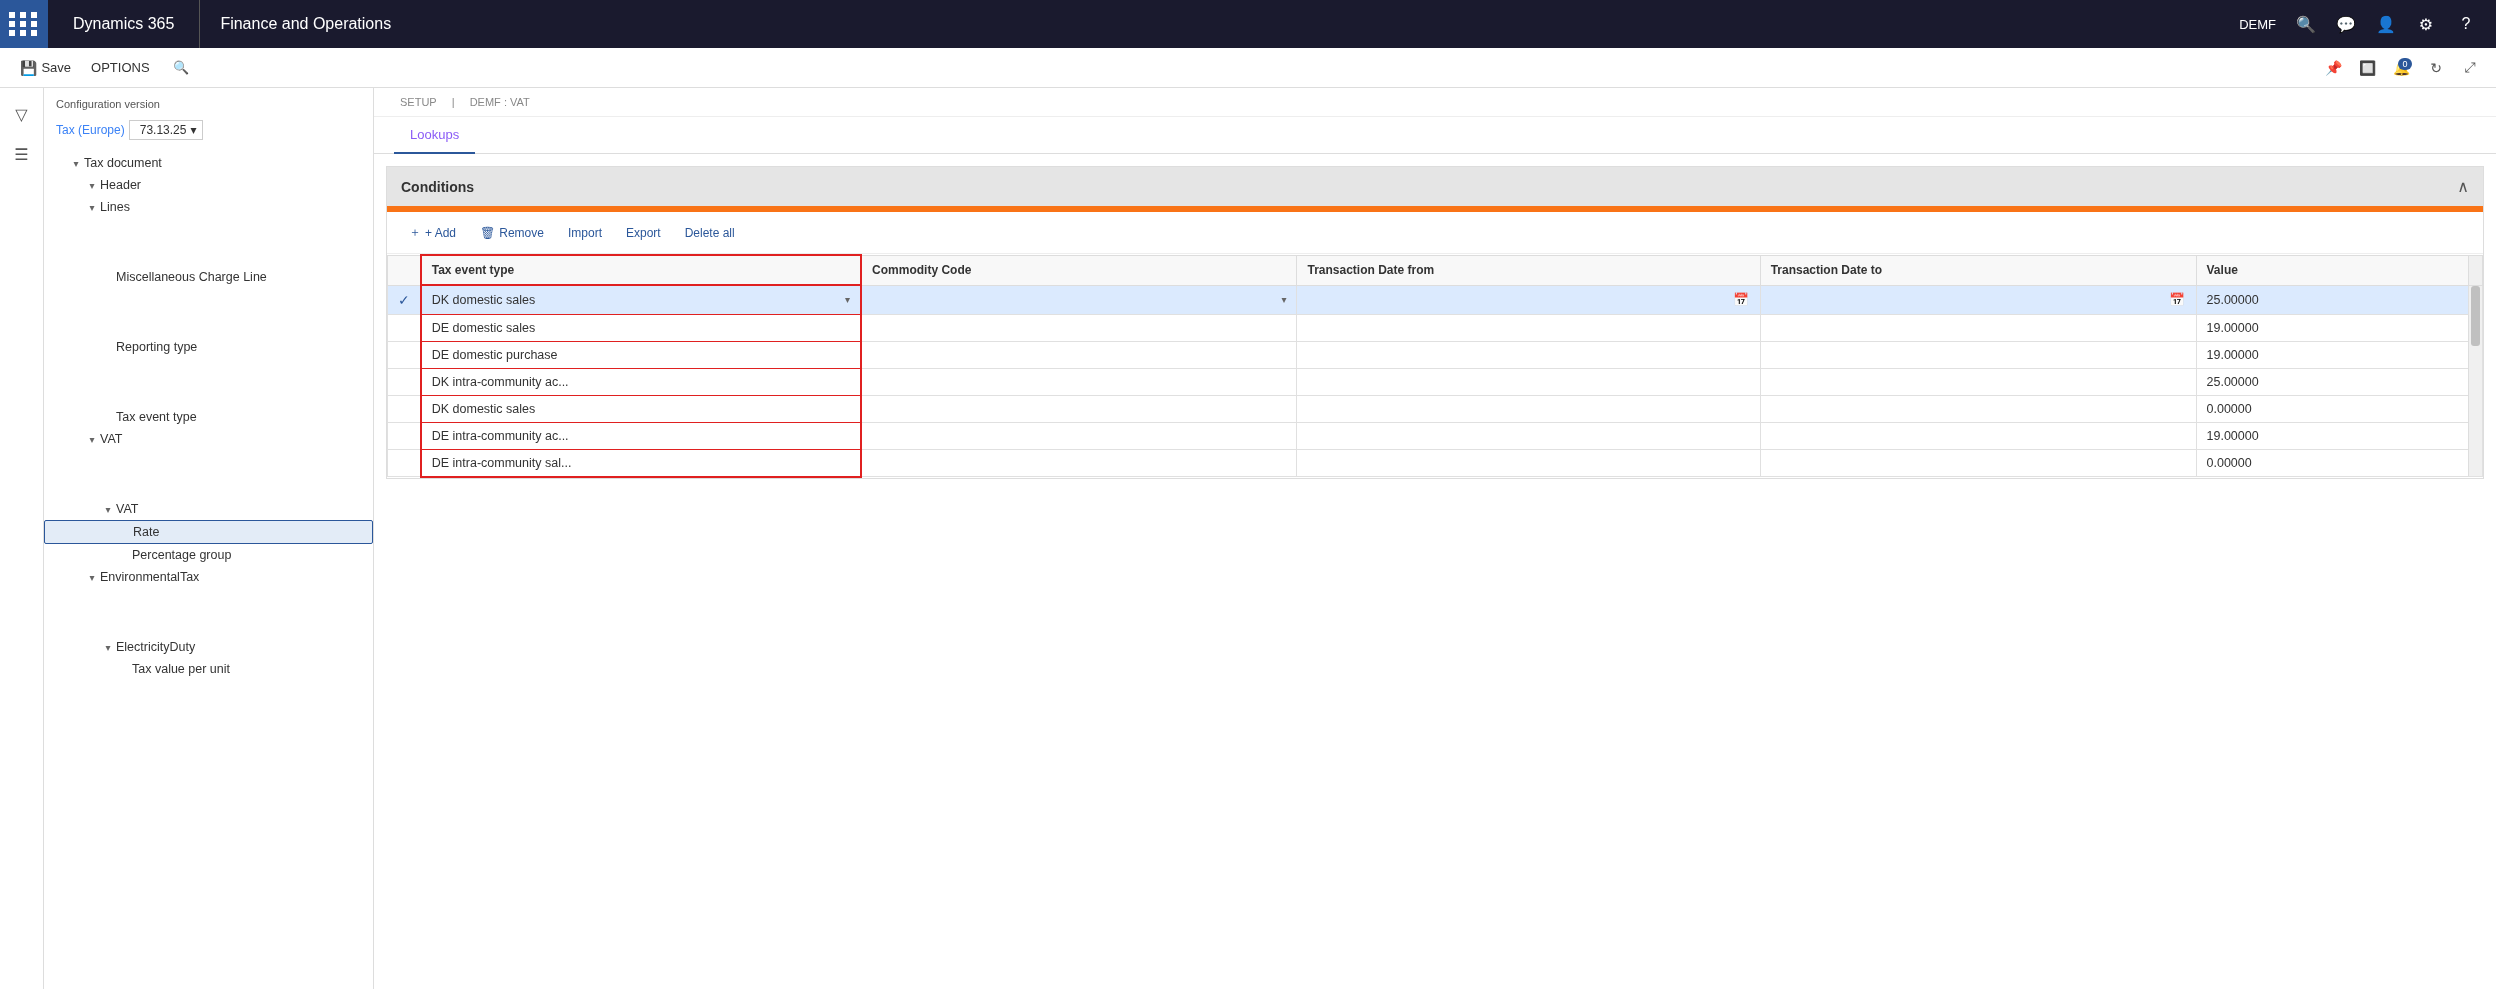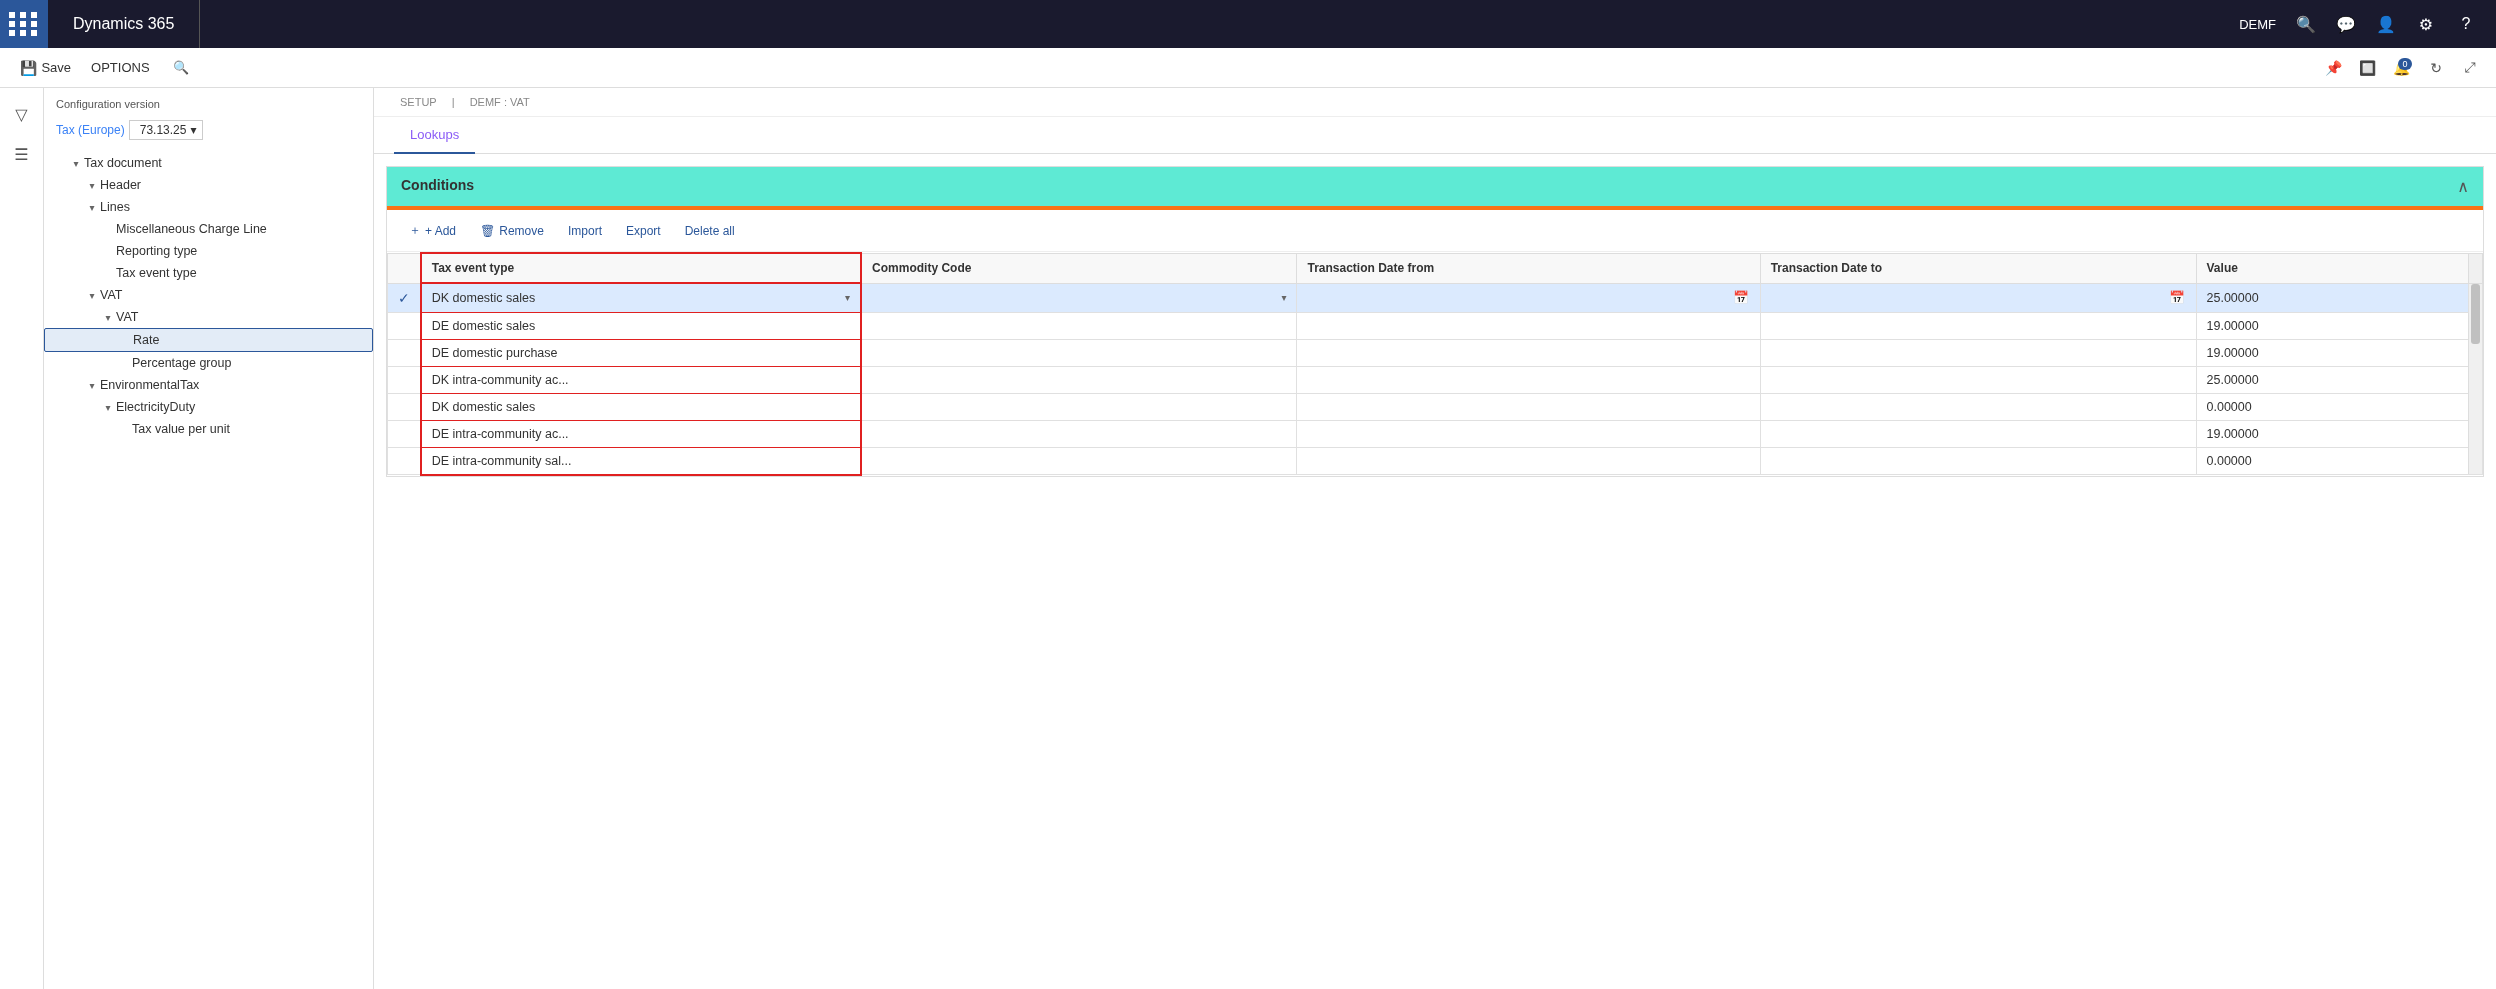--- a/index.html
+++ b/index.html
@@ -217,21 +217,21 @@
       color: #333;
       position: relative;
     }
     .tree-item.selected-highlight {
       background: #e3ecf7;
       border: 1.5px solid #2b579a;
       border-radius: 2px;
     }
     .tree-indent-1 { padding-left: 24px; }
     .tree-indent-2 { padding-left: 40px; }
-    .tree-indent-3 { padding-left: 56px; }
+    .tree-indent-3 { padding-left: 56px; margin-top: 48px; }
     .tree-indent-4 { padding-left: 72px; }
     .tree-toggle {
       width: 16px;
       height: 16px;
       display: flex;
       align-items: center;
       justify-content: center;
       font-size: 10px;
       color: #666;
       flex-shrink: 0;
@@ -283,24 +283,25 @@
     }
 
     
     .conditions-panel {
       background: white;
       margin: 12px;
       border: 1px solid #ddd;
     }
     .conditions-header {
       display: flex;
+      align-items: center;
       justify-content: space-between;
       padding: 10px 14px;
-      border-bottom: 4px solid #f97316;
-      background: #5eead4;
+      border-bottom: 6px solid #f97316;
+      background: #e5e5e5;
     }
     .conditions-title {
       font-size: 14px;
       font-weight: 600;
       color: #333;
     }
     .conditions-collapse {
       cursor: pointer;
       font-size: 16px;
       color: #555;
@@ -423,20 +424,21 @@
         <span></span>
       <span></span>
         <span></span>
         <span></span>
       <span></span>
         <span></span>
         <span></span>
     </div>
   </div>
   <div class="top-nav-d365">Dynamics 365</div>
+  <div class="top-nav-app">Finance and Operations</div>
   <div class="top-nav-right">
     <span class="demf">DEMF</span>
     <div class="top-nav-icon">🔍</div>
     <div class="top-nav-icon">💬</div>
     <div class="top-nav-icon">👤</div>
     <div class="top-nav-icon">⚙</div>
     <div class="top-nav-icon">?</div>
   </div>
 </div>
 

